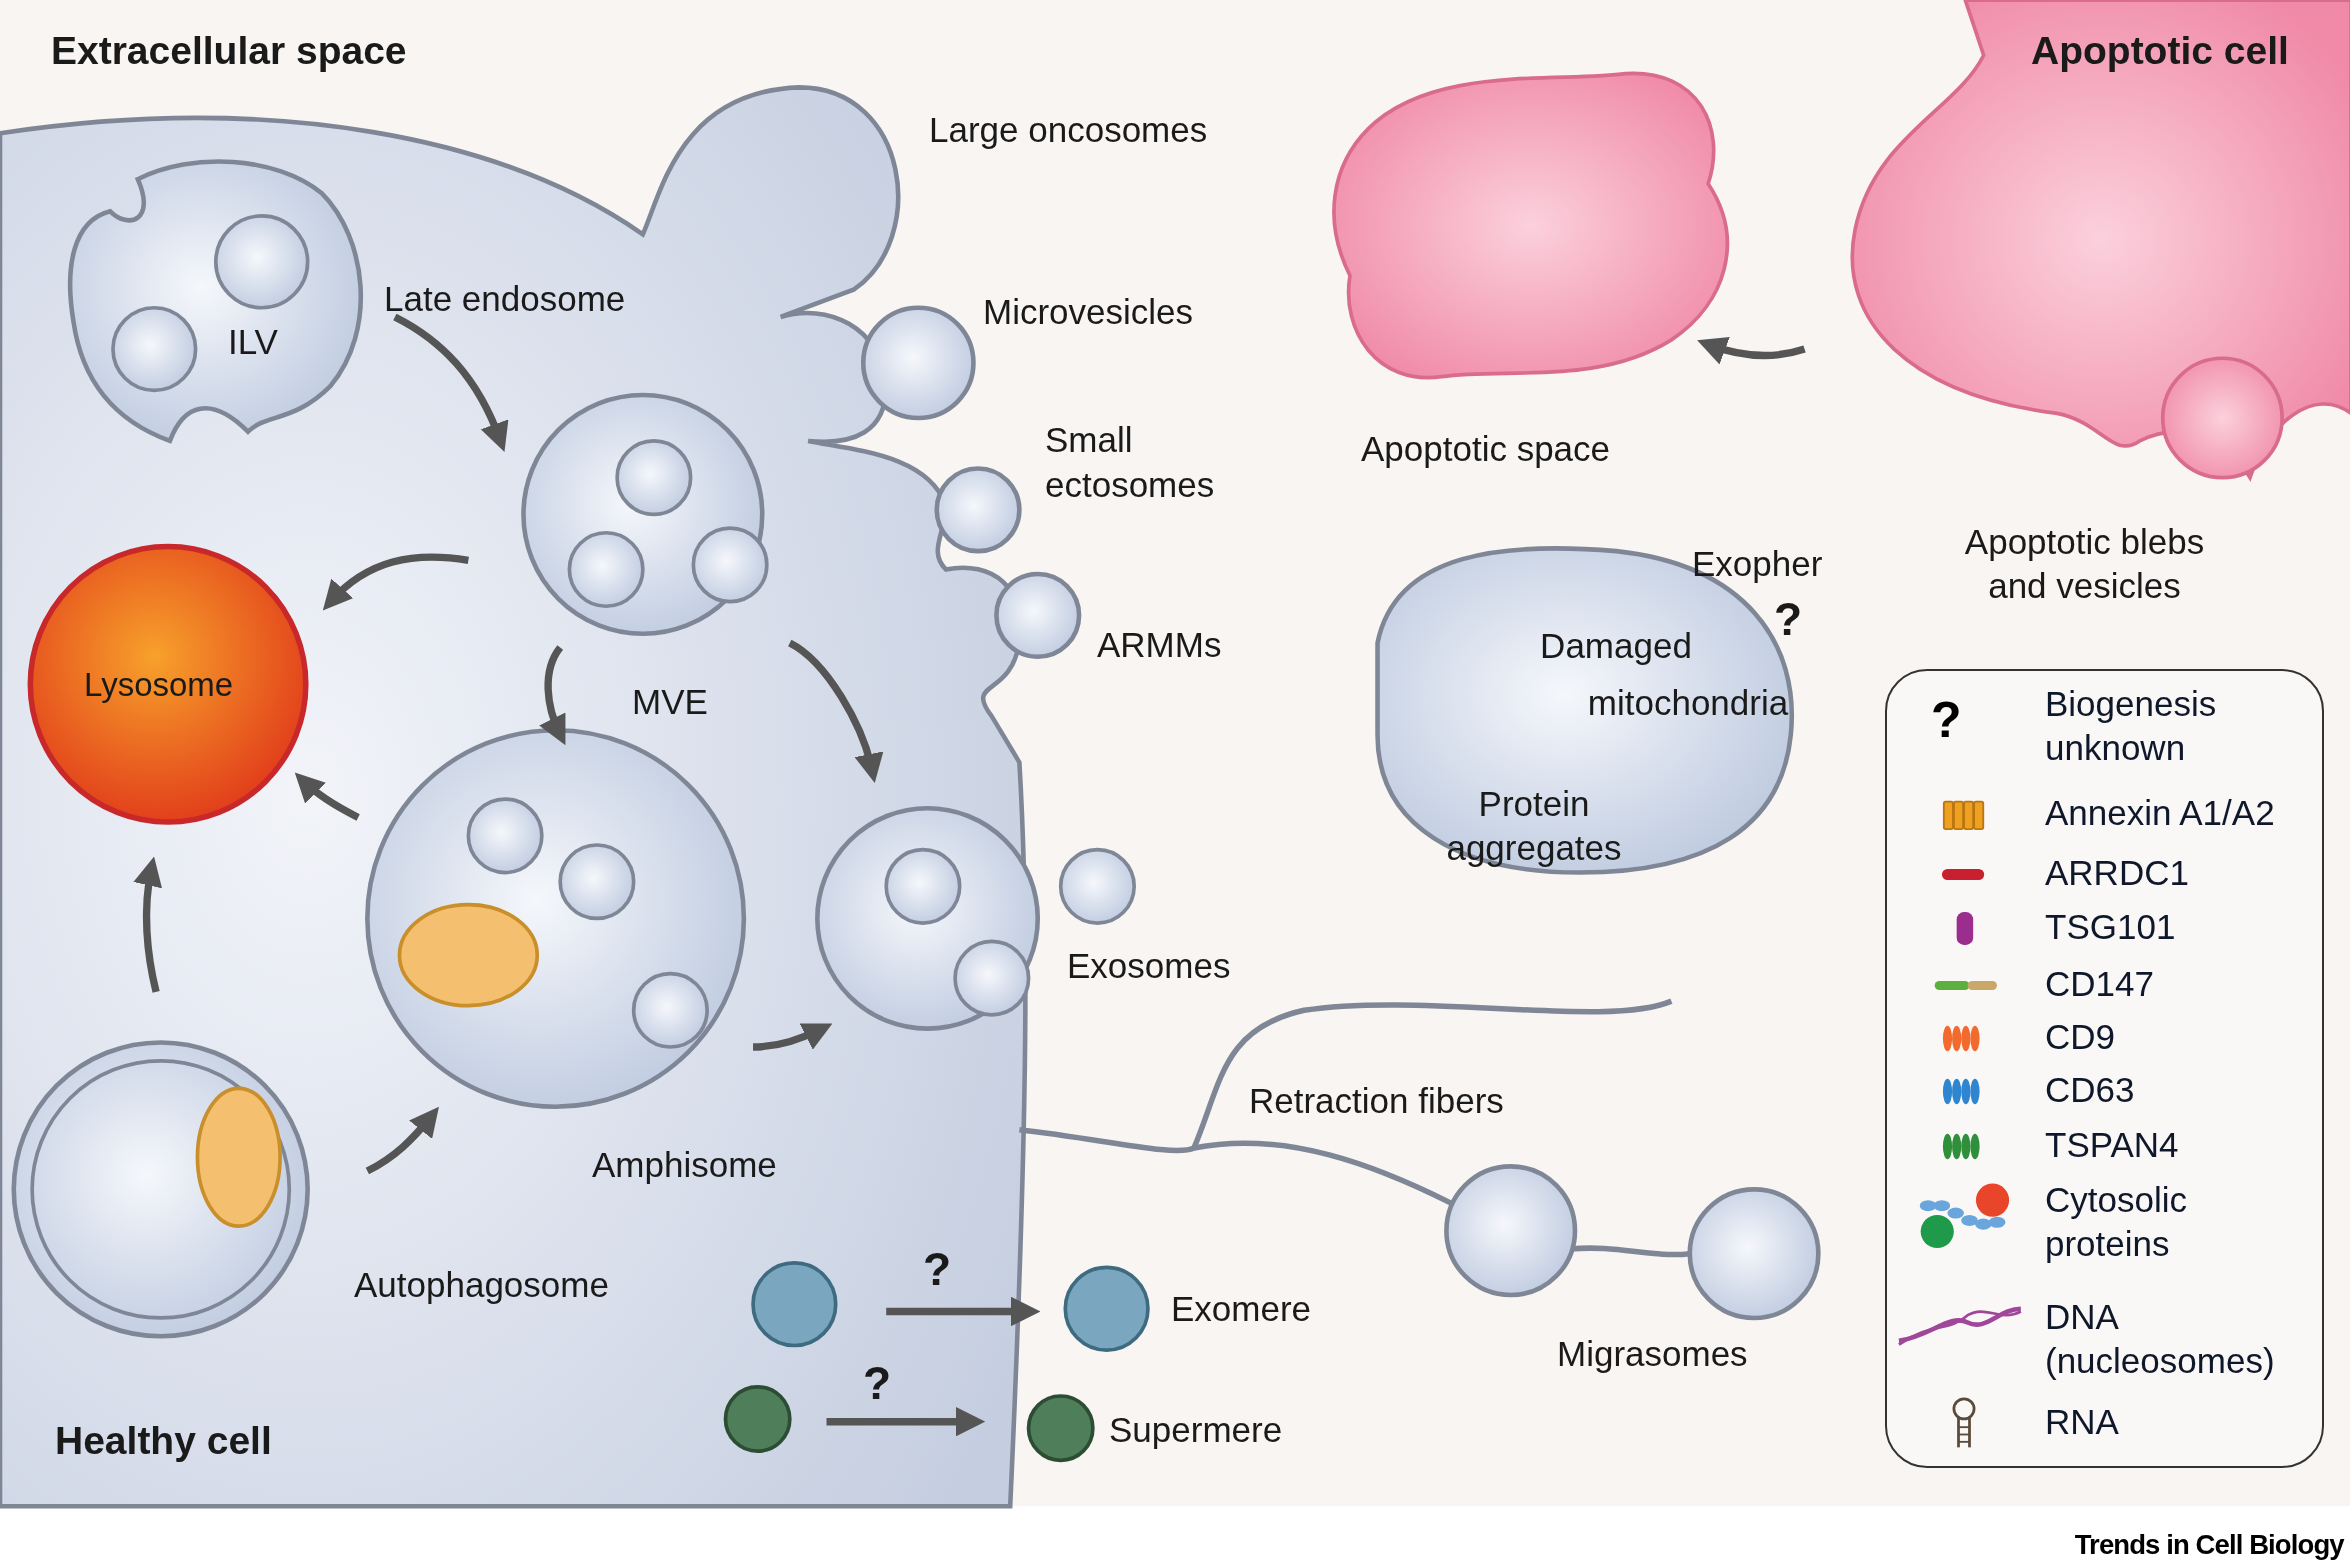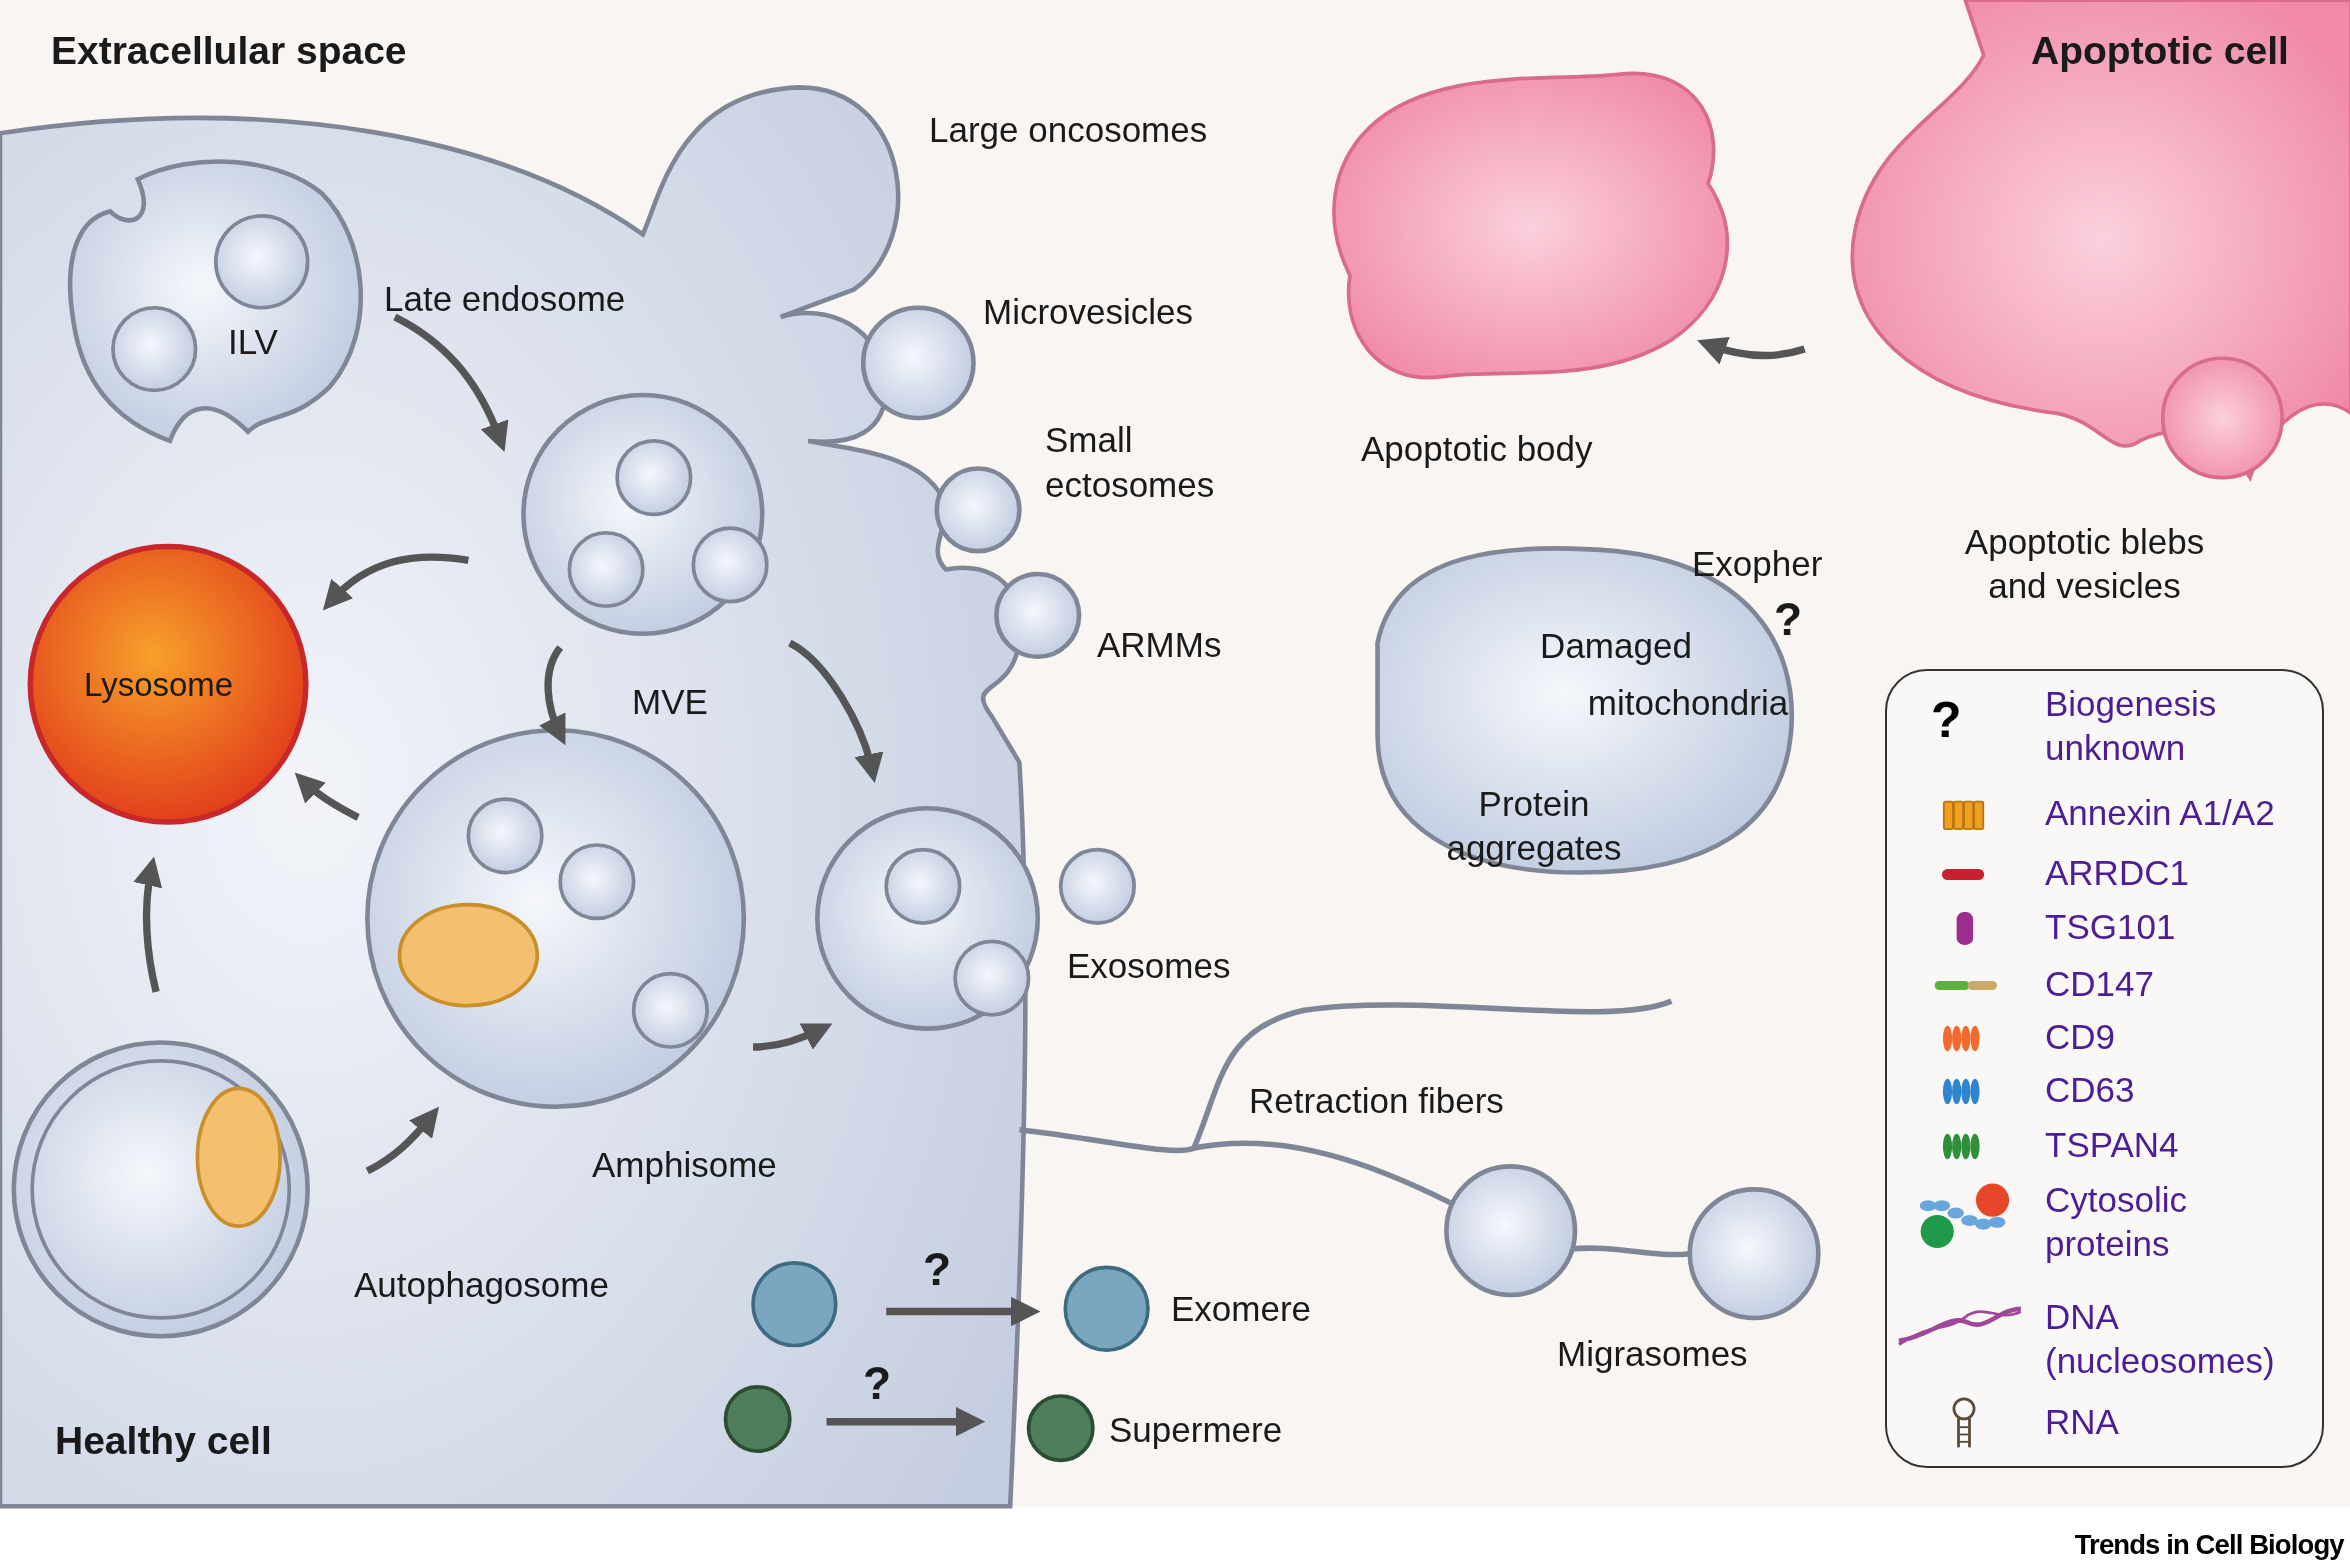--- a/index.html
+++ b/index.html
@@ -3,21 +3,21 @@
 <meta charset="utf-8">
 <style>
   html,body{margin:0;padding:0;}
   body{width:2351px;height:1566px;background:#ffffff;position:relative;overflow:hidden;font-family:"Liberation Sans",sans-serif;}
   #fig{position:absolute;left:0;top:0;width:2351px;height:1566px;}
   .lbl{position:absolute;color:#1a1a1a;font-family:"Liberation Sans",sans-serif;font-size:35px;line-height:44px;white-space:nowrap;}
   .title{font-weight:bold;font-size:39px;}
   .center{text-align:center;}
   .legend-box{position:absolute;left:1885px;top:669px;width:435px;height:795px;border:2.8px solid #333;border-radius:42px;background:#faf8f6;}
   .leg-row{position:absolute;left:0;width:435px;}
-  .leg-text{position:absolute;left:158px;font-size:35px;line-height:44px;color:#4c1d95;white-space:nowrap;}
+  .leg-text{position:absolute;left:158px;font-size:35px;line-height:44px;color:#0f172a;white-space:nowrap;}
   .leg-icon{position:absolute;left:18.4px;width:129px;height:55px;}
   .footer{position:absolute;right:7.3px;bottom:5.5px;font-weight:bold;font-size:27.5px;letter-spacing:-0.9px;color:#000;}
   .q{font-weight:bold;font-size:46px;}
 </style>
 </head>
 <body>
 
 <svg id="fig" viewBox="0 0 2560 1705" xmlns="http://www.w3.org/2000/svg">
   <defs>
     <radialGradient id="cellGrad" cx="0.3" cy="0.5" r="0.8">
@@ -121,21 +121,21 @@
 <div class="lbl" style="left:1097px;top:623px;">ARMMs</div>
 <div class="lbl" style="left:632px;top:680px;">MVE</div>
 <div class="lbl" style="left:84px;top:663px;font-size:33px;">Lysosome</div>
 <div class="lbl" style="left:592px;top:1143px;">Amphisome</div>
 <div class="lbl" style="left:354px;top:1263px;">Autophagosome</div>
 <div class="lbl" style="left:1067px;top:944px;">Exosomes</div>
 <div class="lbl" style="left:1249px;top:1079px;">Retraction fibers</div>
 <div class="lbl" style="left:1557px;top:1332px;">Migrasomes</div>
 <div class="lbl" style="left:1171px;top:1287px;">Exomere</div>
 <div class="lbl" style="left:1109px;top:1408px;">Supermere</div>
-<div class="lbl" style="left:1361px;top:427px;">Apoptotic body</div>
+<div class="lbl" style="left:1361px;top:427px;">Apoptotic space</div>
 <div class="lbl center" style="left:1956px;top:520px;width:257px;">Apoptotic blebs</div>
 <div class="lbl center" style="left:1956px;top:564px;width:257px;">and vesicles</div>
 <div class="lbl" style="left:1692px;top:542px;">Exopher</div>
 <div class="lbl center" style="left:1506px;top:624px;width:220px;">Damaged</div>
 <div class="lbl center" style="left:1578px;top:669px;width:220px;margin-top:12px;">mitochondria</div>
 <div class="lbl center" style="left:1433px;top:782px;width:202px;">Protein</div>
 <div class="lbl center" style="left:1433px;top:826px;width:202px;">aggregates</div>
 
 <div class="lbl q" style="left:1774px;top:597px;">?</div>
 <div class="lbl q" style="left:923px;top:1247px;">?</div>

